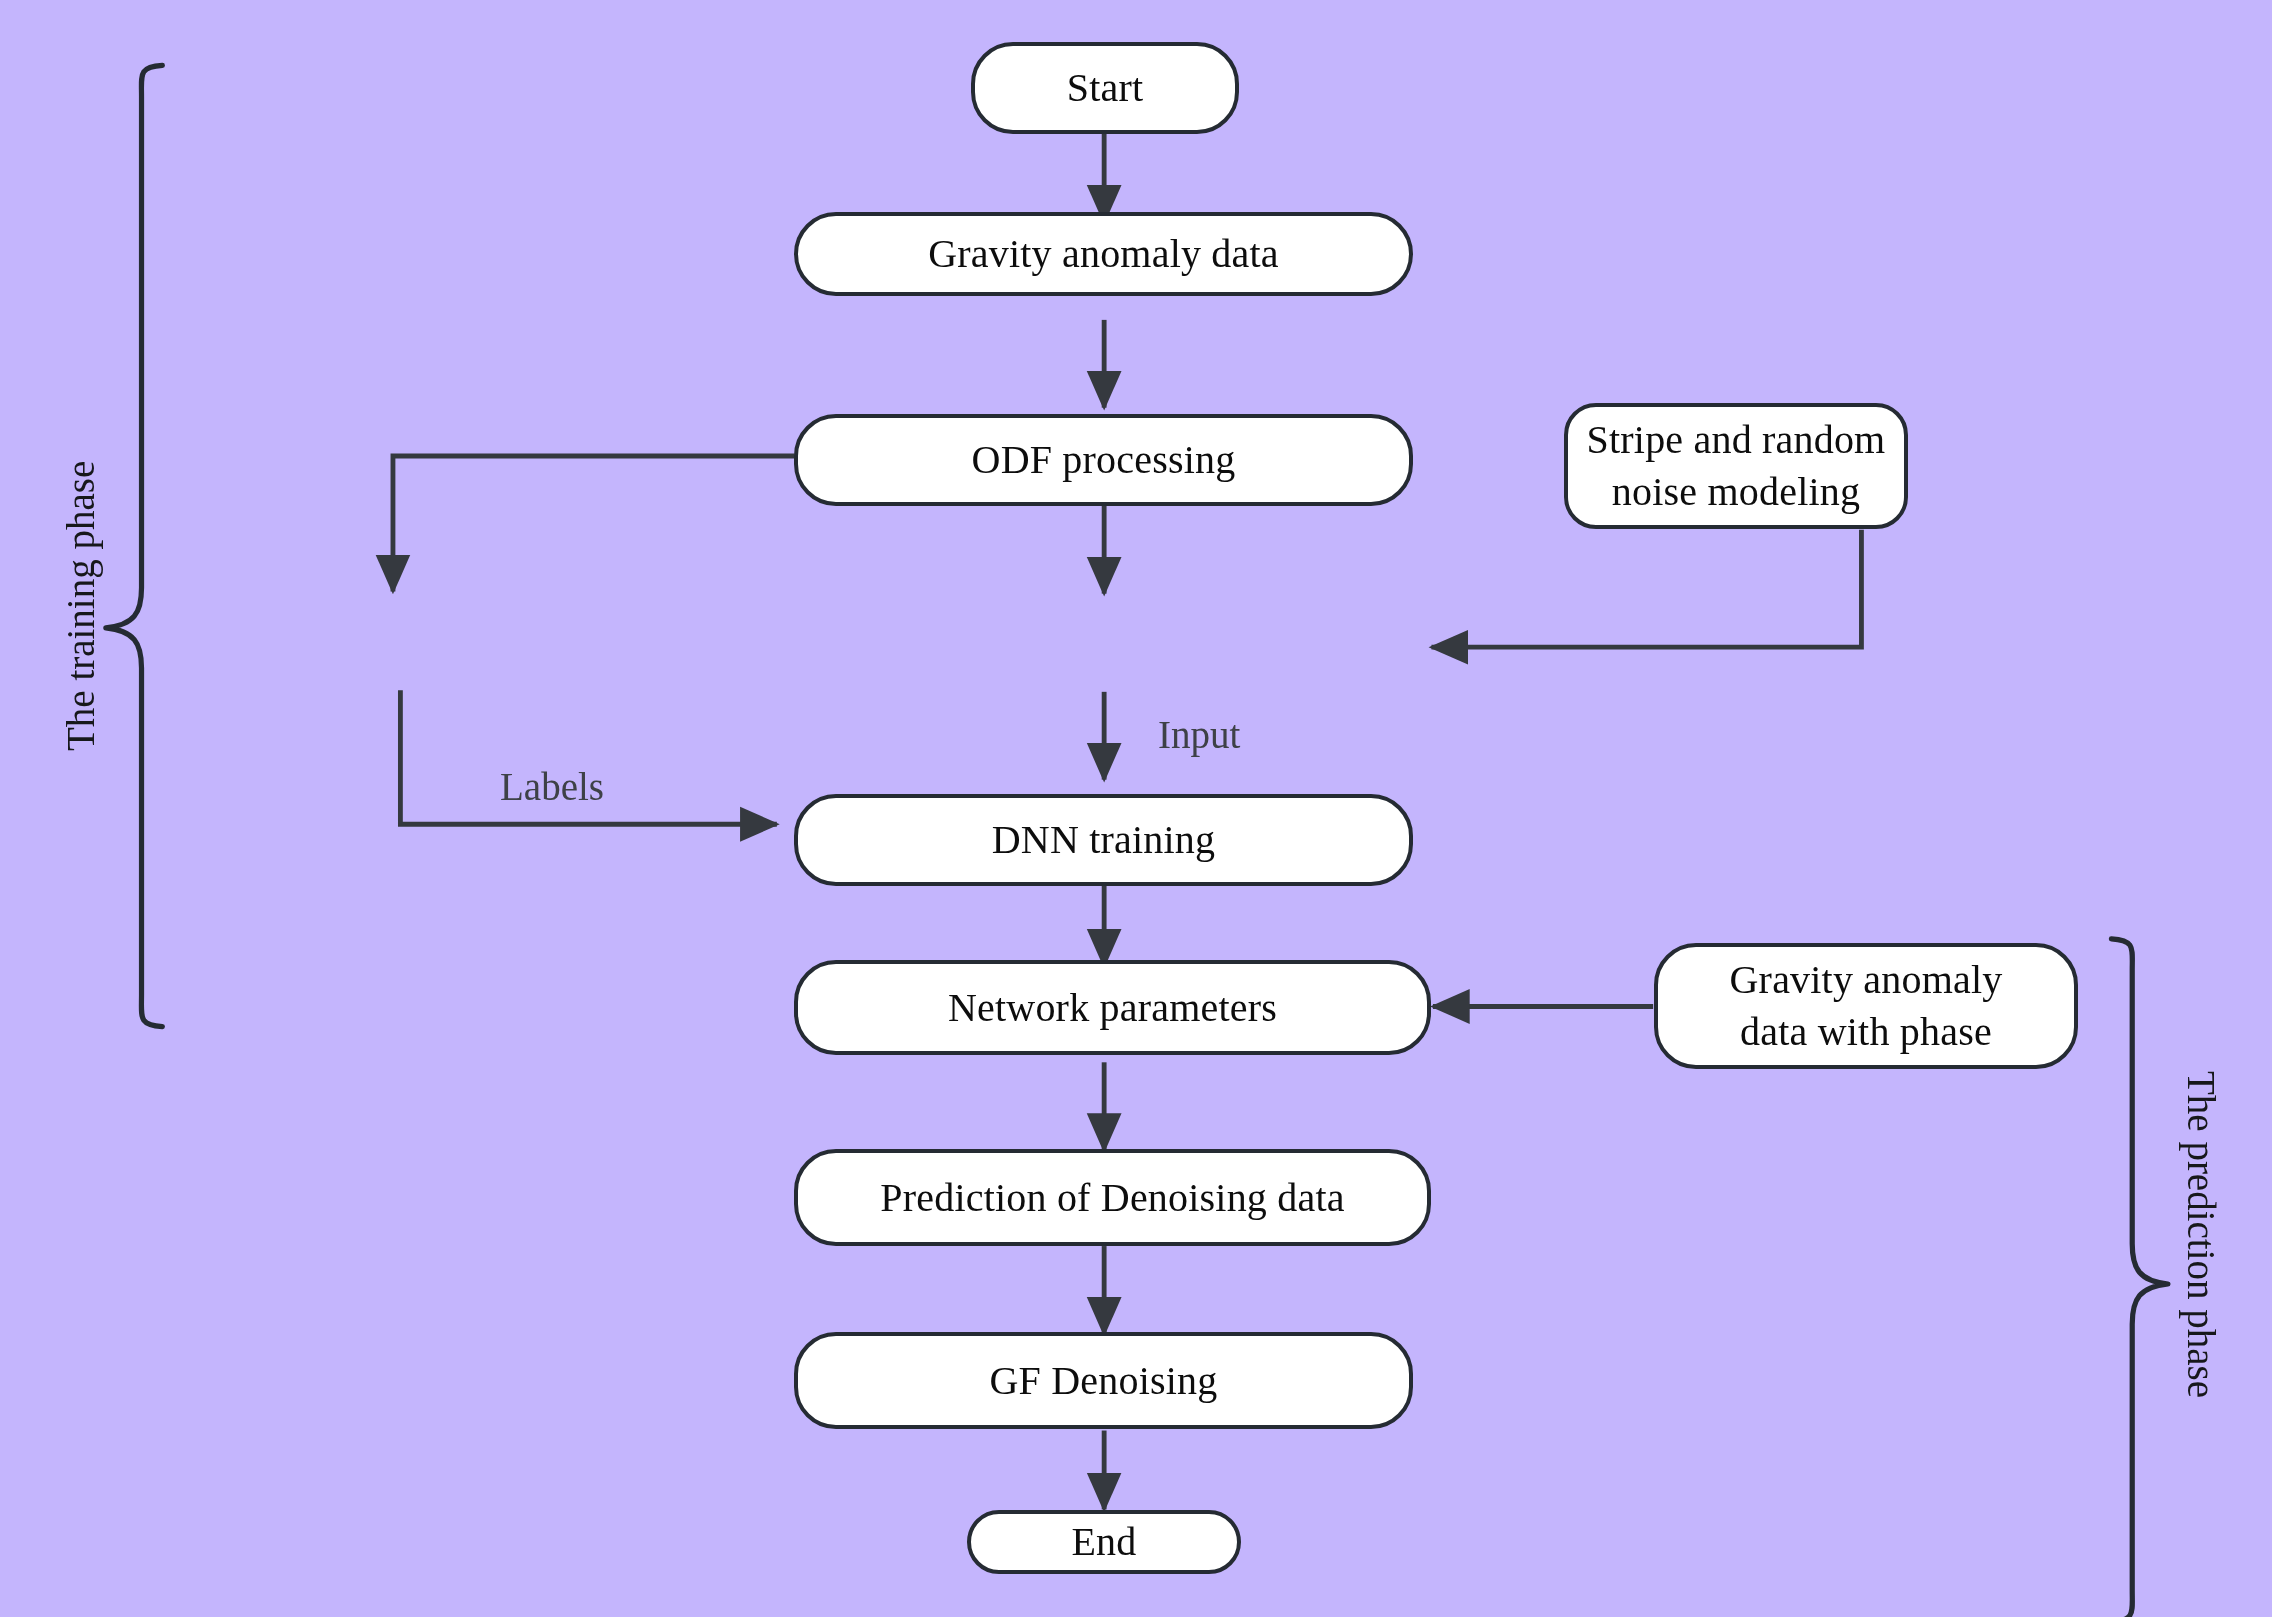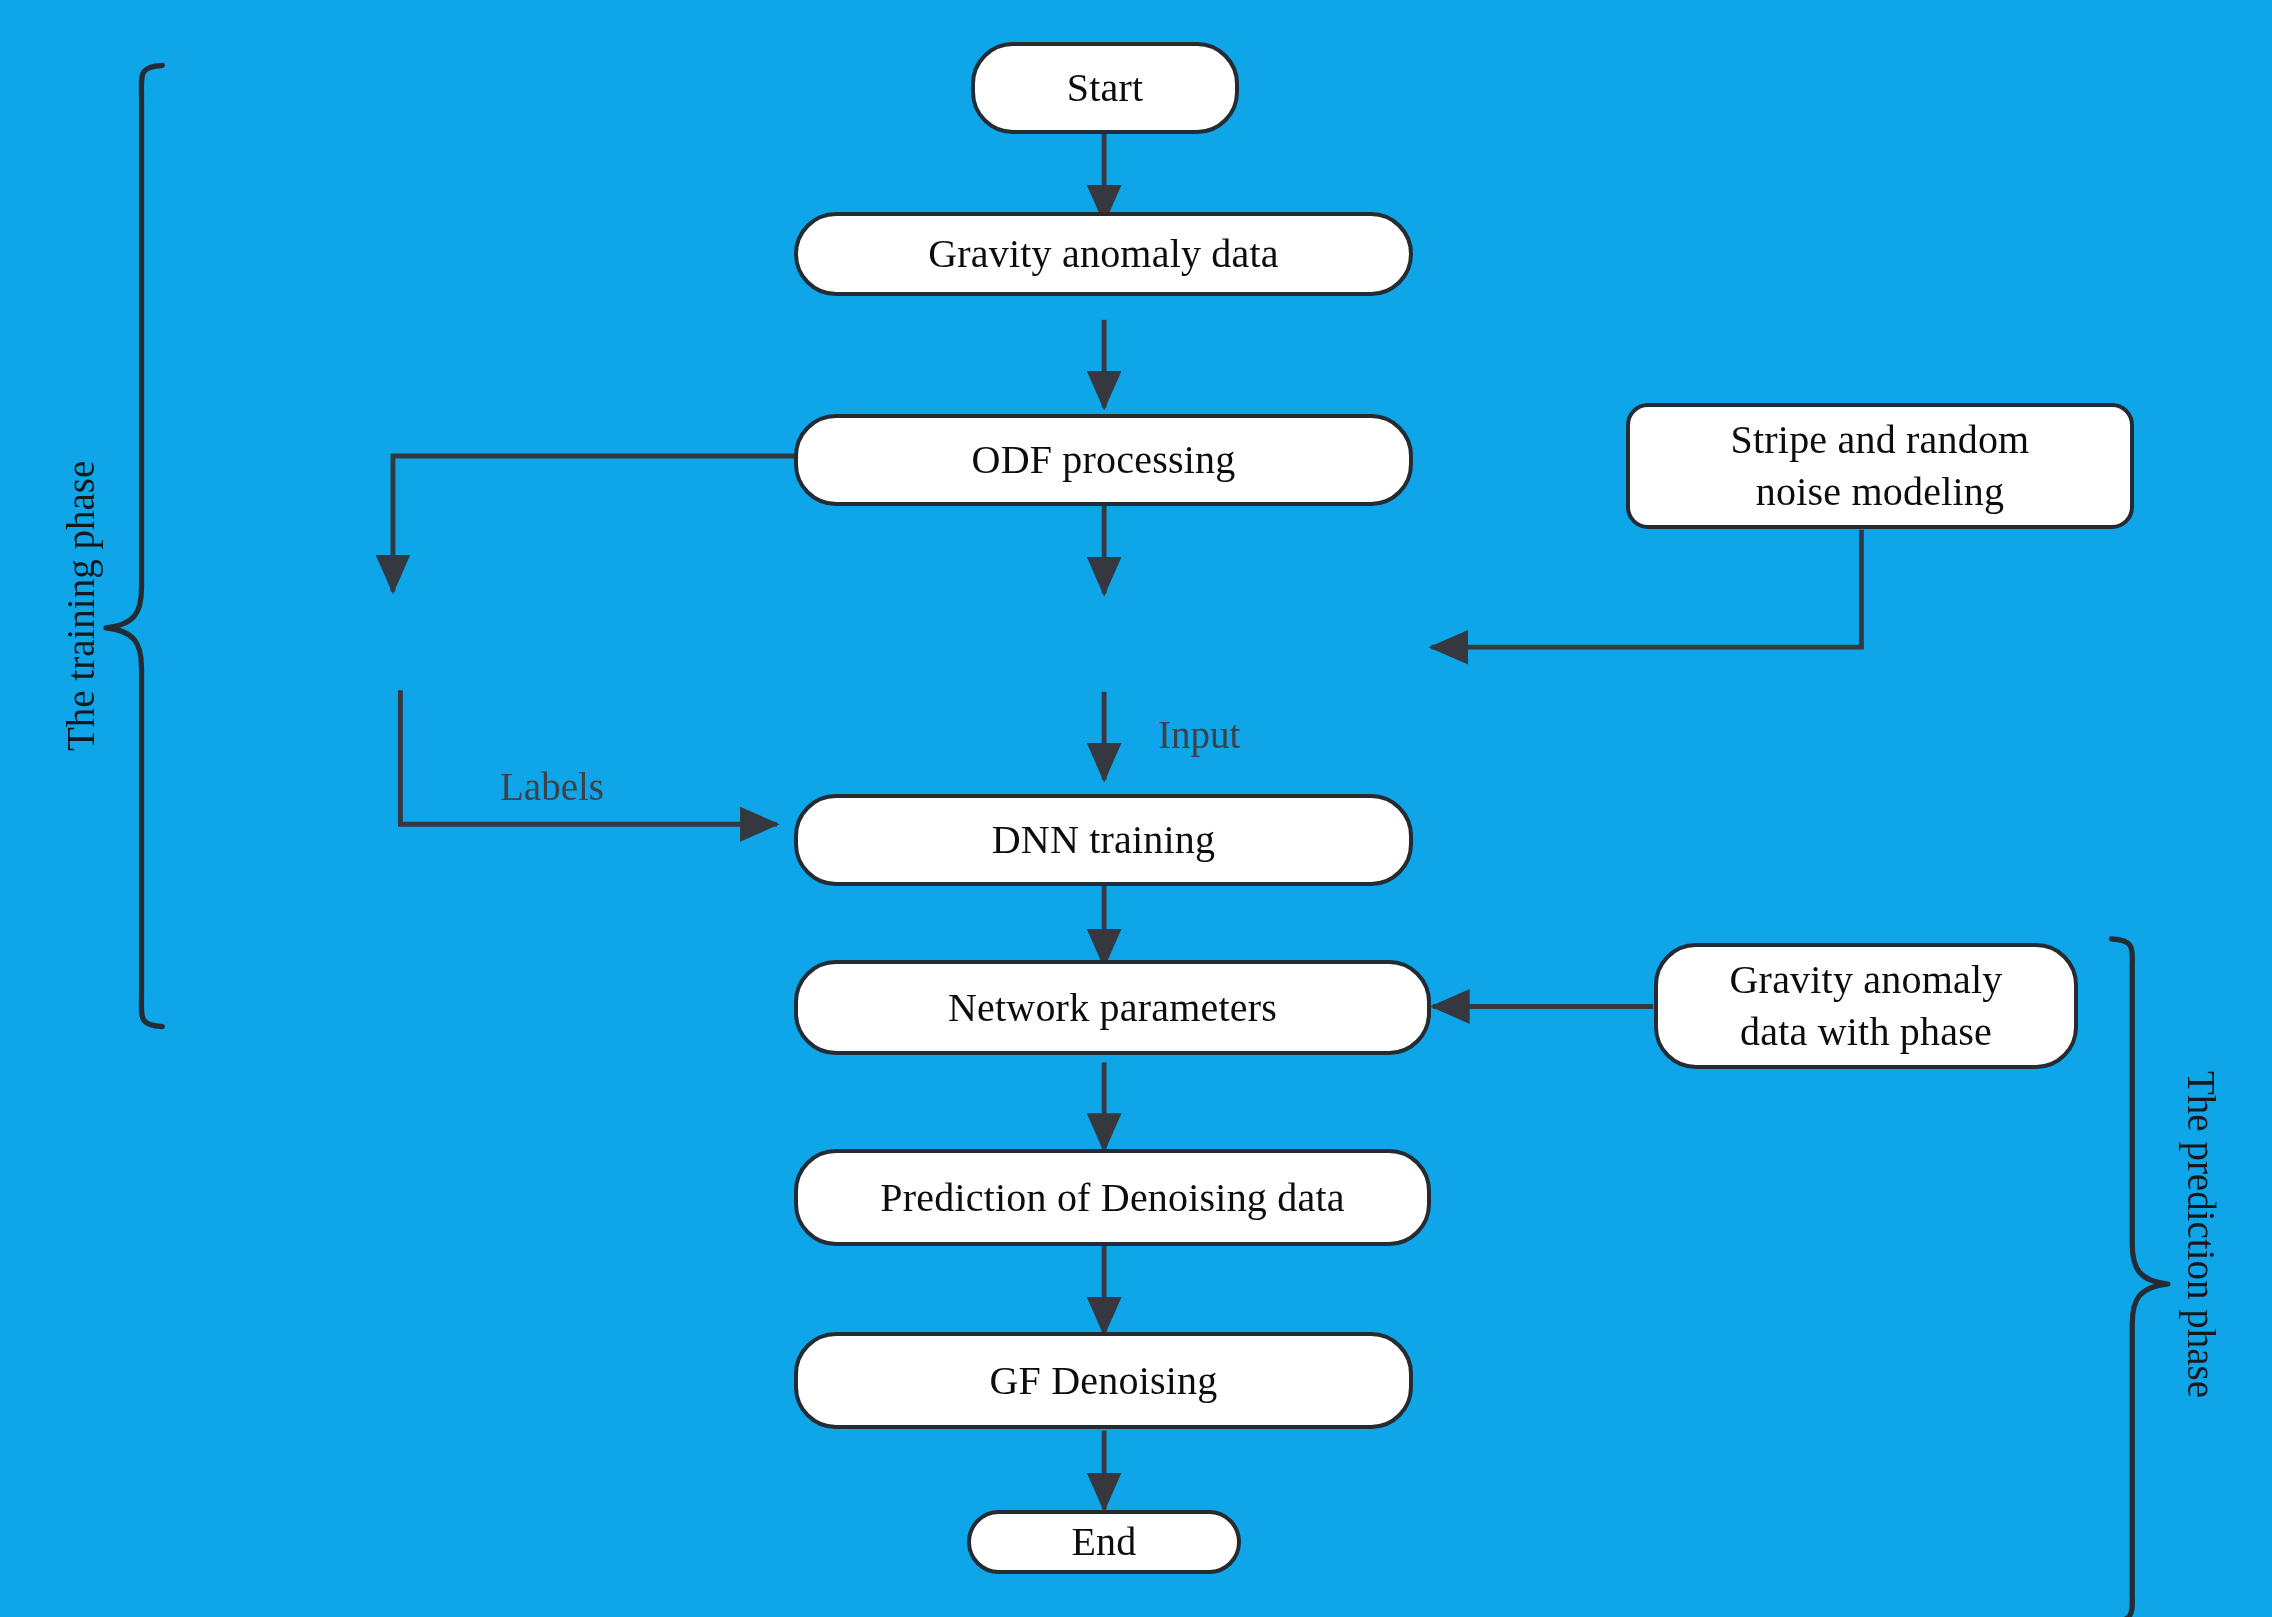--- a/index.html
+++ b/index.html
@@ -8,21 +8,21 @@
     padding: 0;
     background: #ffffff;
   }
   body {
     font-family: "Liberation Serif", "DejaVu Serif", serif;
   }
   #canvas {
     position: relative;
     width: 2273px;
     height: 1618px;
-    background: #0ea5e9;
+    background: #c4b5fd;
     overflow: hidden;
   }
   #edges {
     position: absolute;
     left: 0;
     top: 0;
     width: 2273px;
     height: 1618px;
   }
   .node {
@@ -130,21 +130,21 @@
   </div>
 
   <div class="node" style="left:794px; top:212px; width:619px; height:84px;">
     <span>Gravity anomaly data</span>
   </div>
 
   <div class="node" style="left:794px; top:414px; width:619px; height:92px;">
     <span>ODF processing</span>
   </div>
 
-  <div class="node two-line" style="left:1626px; top:403px; width:508px; height:126px; border-radius:22px;">
+  <div class="node two-line" style="left:1564px; top:403px; width:344px; height:126px; border-radius:32px;">
     <span>
       <span>Stripe and random</span><br>
       <span>noise modeling</span>
     </span>
   </div>
 
 
 
   <div class="node" style="left:794px; top:786px; width:619px; height:92px;margin-top:8px;">
     <span>DNN training</span>

